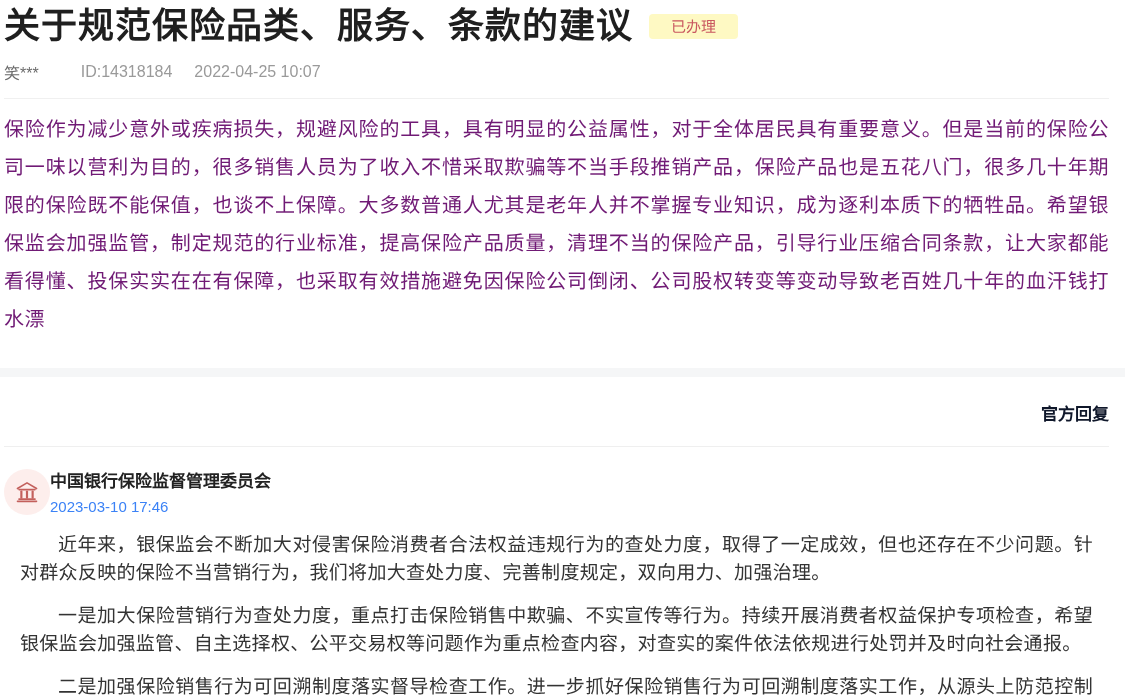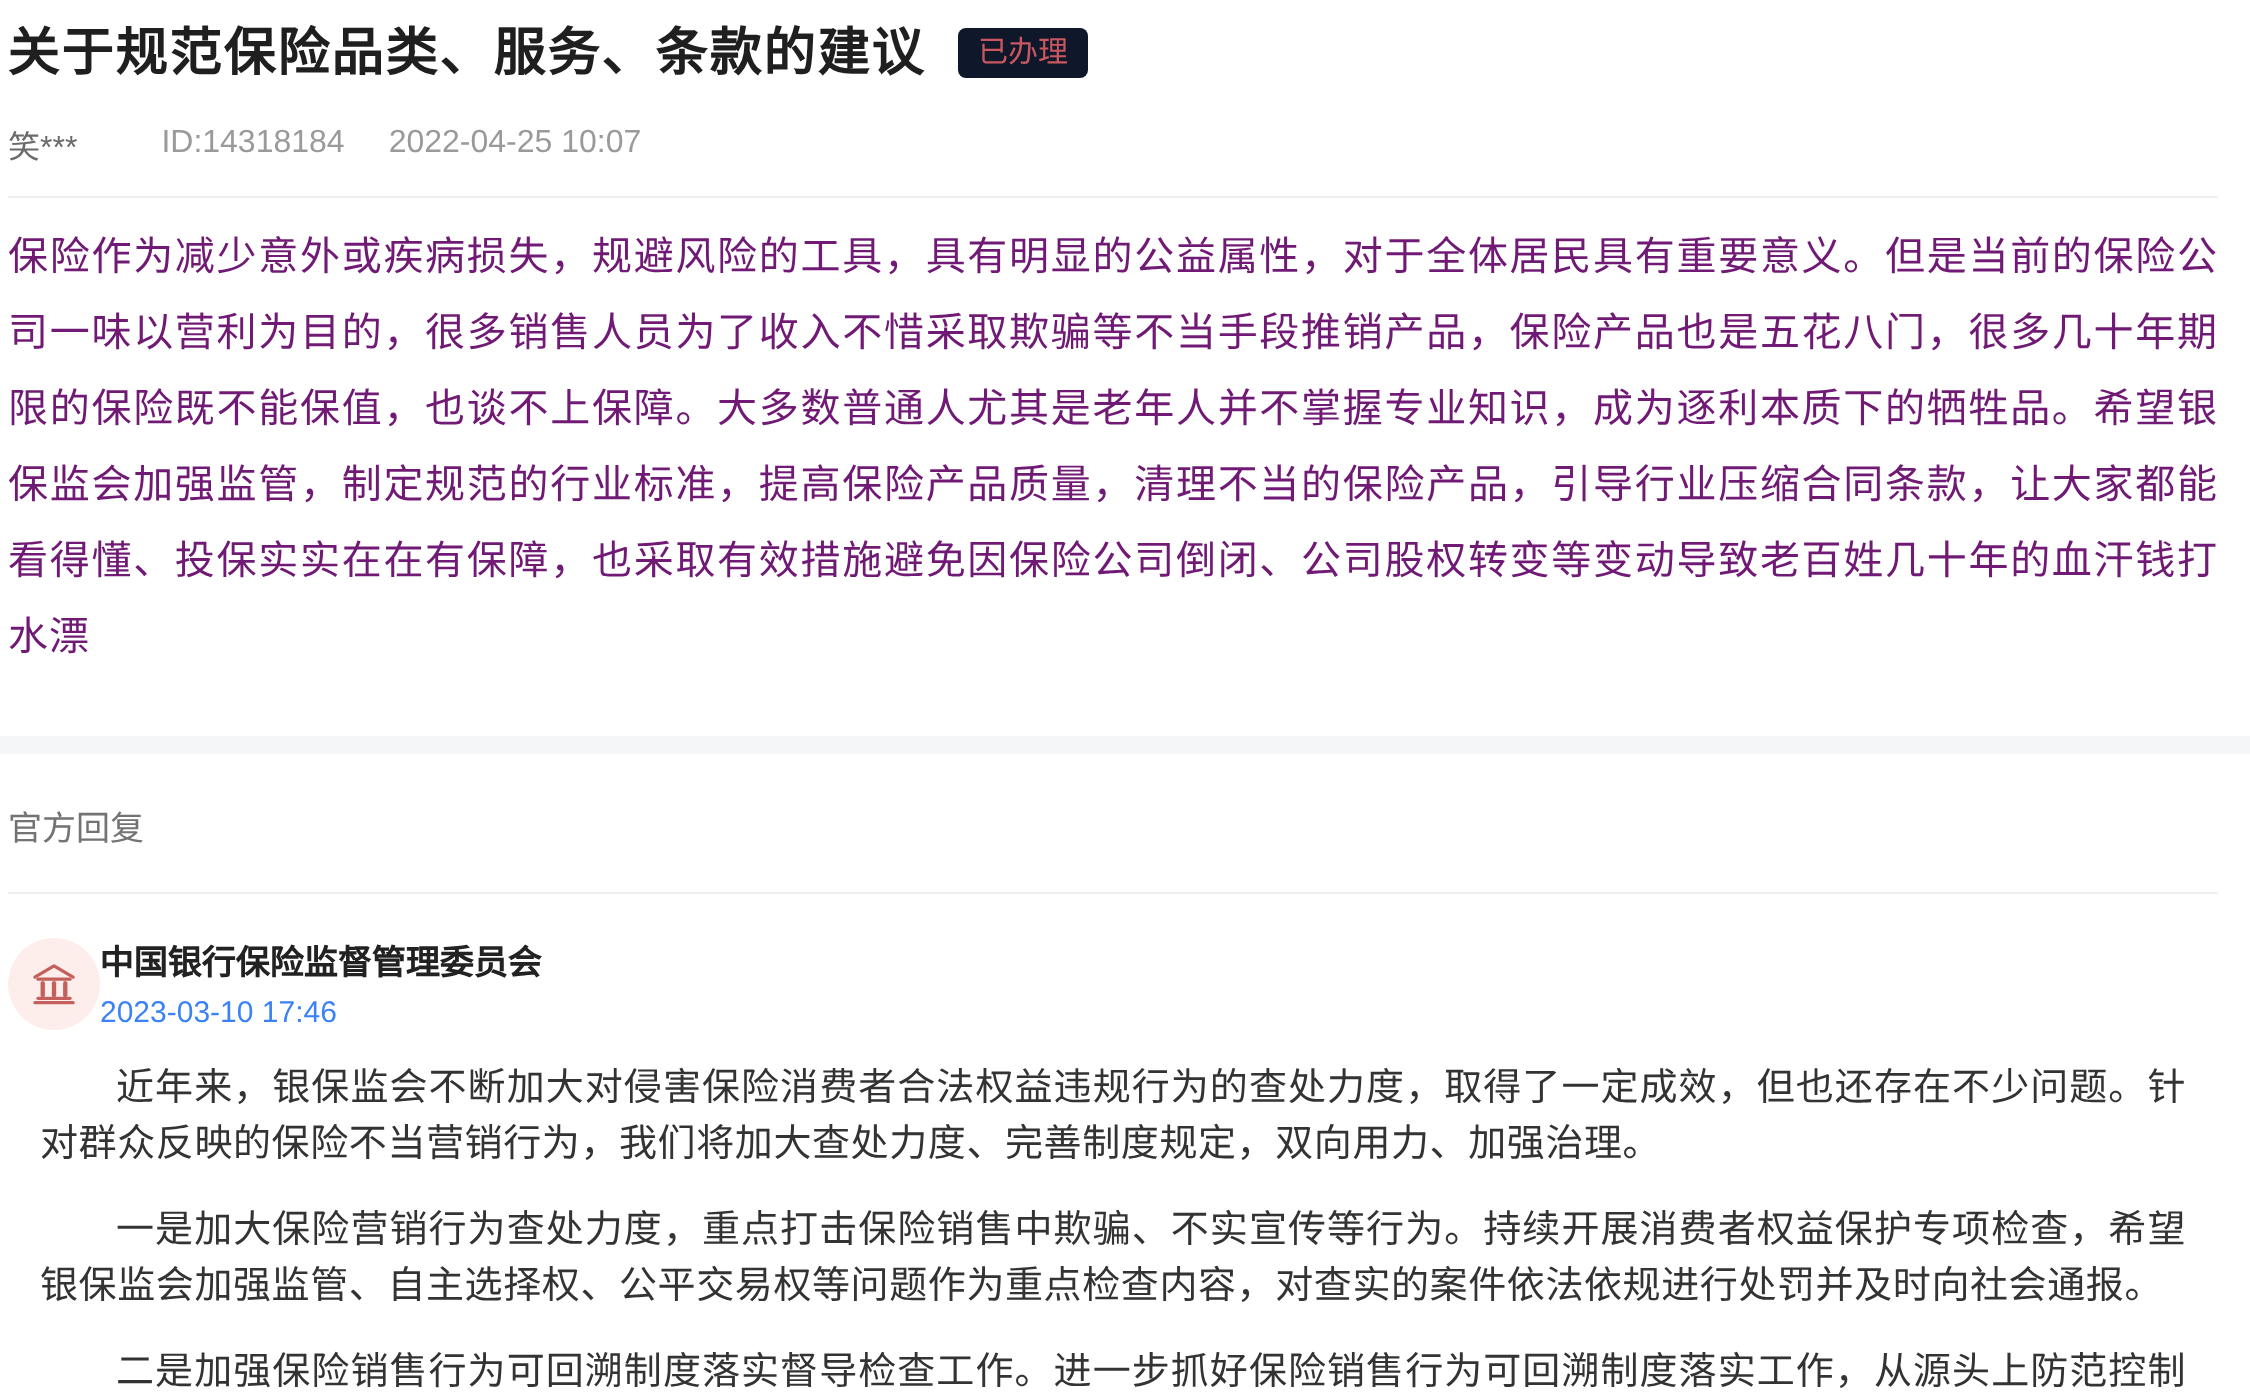--- a/index.html
+++ b/index.html
@@ -16,34 +16,34 @@
     box-sizing: border-box;
     padding: 6px 16px 0 4px;
   }
   
   .title-row {
     display: flex;
     align-items: center;
     margin-top: 2px;
   }
   .page-title {
-    font-size: 26px;
+    font-size: 36px;
     font-weight: 700;
     color: #1f1f1f;
     margin: 0;
     letter-spacing: 1px;
     line-height: 36px;
   }
   .status-badge {
     margin-left: 16px;
-    background: #0f172a;
+    background: #fef9c3;
     color: #c9575f;
     font-size: 15px;
     line-height: 15px;
-    padding: 5px 10px;
+    padding: 5px 22px;
     border-radius: 4px;
     white-space: nowrap;
   }
   .meta-row {
     margin-top: 16px;
     display: flex;
     align-items: center;
     font-size: 16px;
     color: #9a9a9a;
     padding-bottom: 14px;
@@ -67,23 +67,24 @@
   .section-band {
     height: 9px;
     background: #f5f6f7;
     margin: 30px -16px 0 -4px;
   }
 
   
   .reply-heading {
     margin: 26px 0 0 0;
     font-size: 17px;
-    font-weight: 400;
-    color: #737373;
+    font-weight: 700;
+    color: #0f172a;
     line-height: 24px;
+    text-align: right;
   }
   .reply-heading-divider {
     border: none;
     border-top: 1px solid #efefef;
     margin: 19px 0 0 0;
   }
   .reply-header {
     margin-top: 22px;
     display: flex;
     align-items: flex-start;

